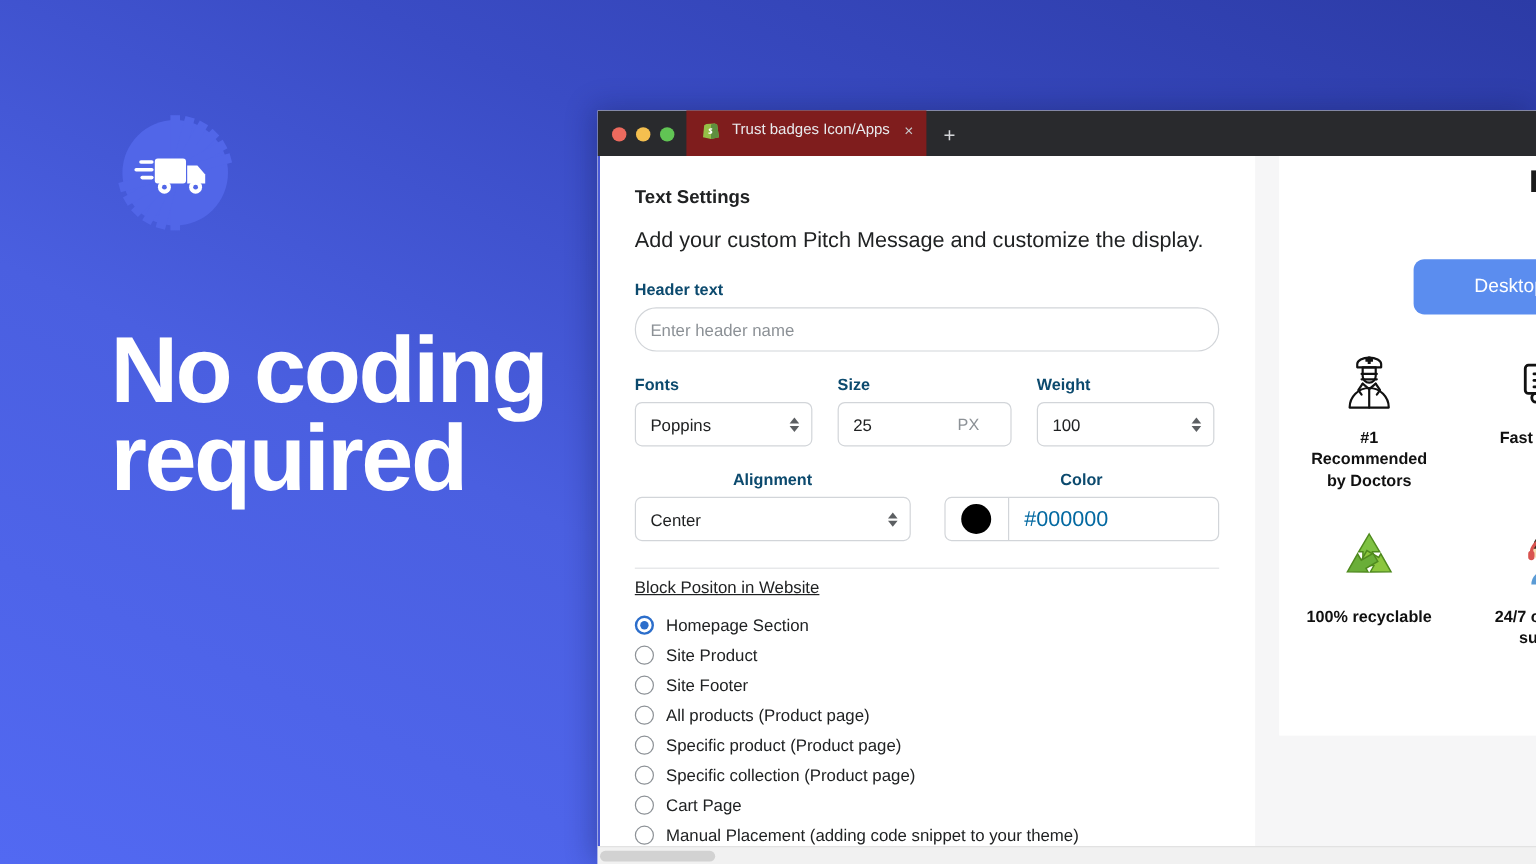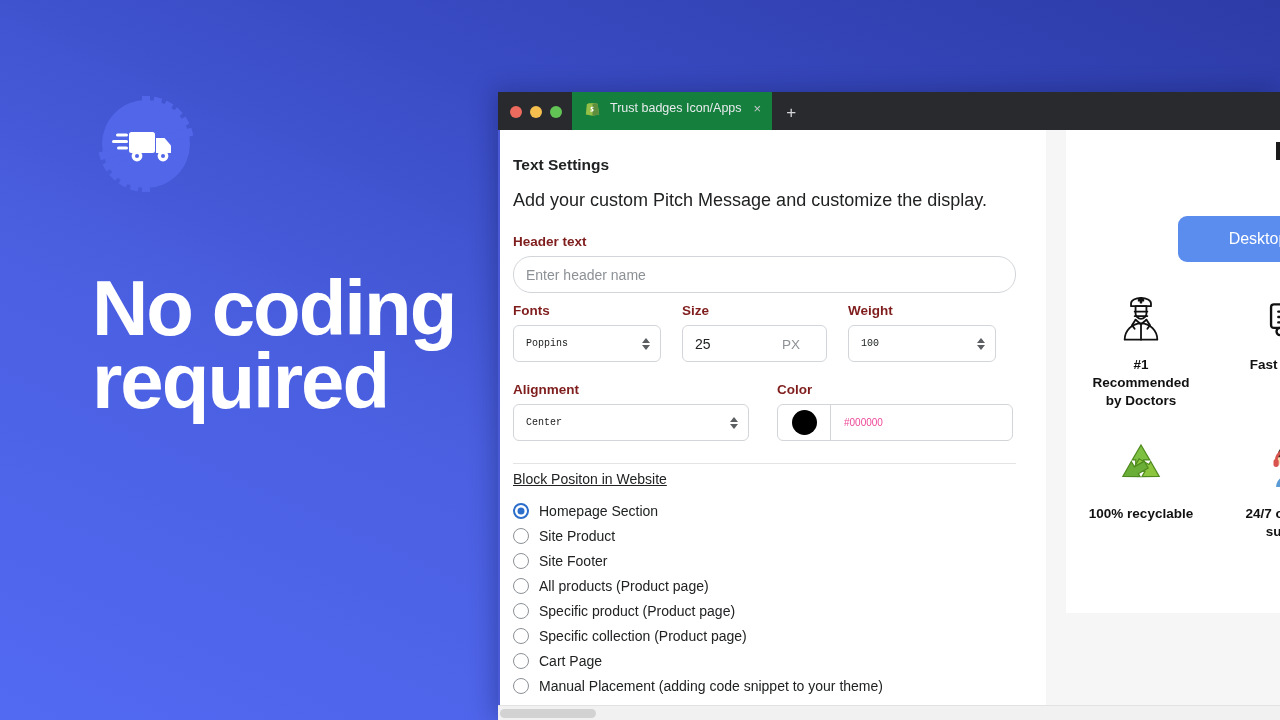--- a/index.html
+++ b/index.html
@@ -75,21 +75,21 @@
   #dot-close  { background: #ec6a5e; }
   #dot-min    { background: #f4bf4f; }
   #dot-max    { background: #61c454; }
 
   #browser-tab {
     display: flex;
     align-items: center;
     gap: 9px;
     height: 44px;
     padding: 10px 11px 0 12px;
-    background: #15803d;
+    background: #7f1d1d;
     border-radius: 9px 9px 0 0;
     margin-bottom: 0;
   }
   #tab-favicon {
     width: 17px;
     height: 17px;
     flex: none;
   }
   #tab-title {
     color: #e8eaed;
@@ -119,77 +119,76 @@
   }
 
   
   #settings-panel {
     position: absolute;
     left: 0;
     top: 0;
     width: 548px;
     height: 576px;
     background: #ffffff;
-    padding: 26px 30px 0 15px;
+    padding: 26px 30px 0 31px;
     box-sizing: border-box;
   }
   #panel-title {
     font-size: 15.5px;
     font-weight: bold;
     color: #202223;
     margin: 0 0 14px 0;
   }
   #panel-subtitle {
     font-size: 18px;
     color: #202223;
     margin: 16px 0 23px 0;
   }
   .field-label {
     font-size: 13.5px;
     font-weight: bold;
-    color: #7f1d1d;
+    color: #0c4a6e;
     margin-bottom: 7px;
   }
   .text-input {
     width: 100%;
     height: 37px;
     box-sizing: border-box;
     border: 1px solid #d2d5d9;
     border-radius: 18px;
     background: #fff;
     font-family: "Liberation Sans", sans-serif;
     font-size: 14px;
     color: #202223;
     padding: 0 12px;
     outline: none;
   }
   .text-input::placeholder { color: #8c9196; }
 
   .row-3 {
     display: flex;
     gap: 21px;
-    margin-top: 10px;
+    margin-top: 20px;
   }
   .col-fonts { width: 148px; }
   .col-size  { width: 145px; }
   .col-weight{ width: 148px; }
 
   .select-box {
     position: relative;
     height: 37px;
     border: 1px solid #d2d5d9;
     border-radius: 6px;
     background: #fff;
     display: flex;
     align-items: center;
     padding: 0 12px;
     box-sizing: border-box;
-    font-size: 10px;
-    color: #202223;
-    font-family: Liberation Mono, monospace;
+    font-size: 14px;
+    color: #202223;
   }
   .select-arrows {
     position: absolute;
     right: 10px;
     top: 50%;
     transform: translateY(-50%);
     display: flex;
     flex-direction: column;
     gap: 2px;
     line-height: 0;
@@ -221,20 +220,21 @@
     top: 50%;
     transform: translateY(-50%);
     font-size: 13.5px;
     color: #8c9196;
   }
 
   .row-2 {
     display: flex;
     gap: 28px;
     margin-top: 20px;
+    text-align: center;
   }
   .col-align { width: 236px; }
   .col-color { width: 236px; }
 
   .color-box {
     display: flex;
     align-items: center;
     height: 37px;
     border: 1px solid #d2d5d9;
     border-radius: 6px;
@@ -251,22 +251,22 @@
     border-right: 1px solid #d2d5d9;
     flex: none;
   }
   .color-swatch {
     width: 25px;
     height: 25px;
     border-radius: 50%;
     background: #000000;
   }
   .color-value {
-    font-size: 10px;
-    color: #ec4899;
+    font-size: 18px;
+    color: #0369a1;
     padding-left: 13px;
   }
 
   #divider-line {
     margin-top: 22px;
     border-top: 1px solid #e1e3e5;
   }
 
   #position-heading {
     font-size: 13.5px;

